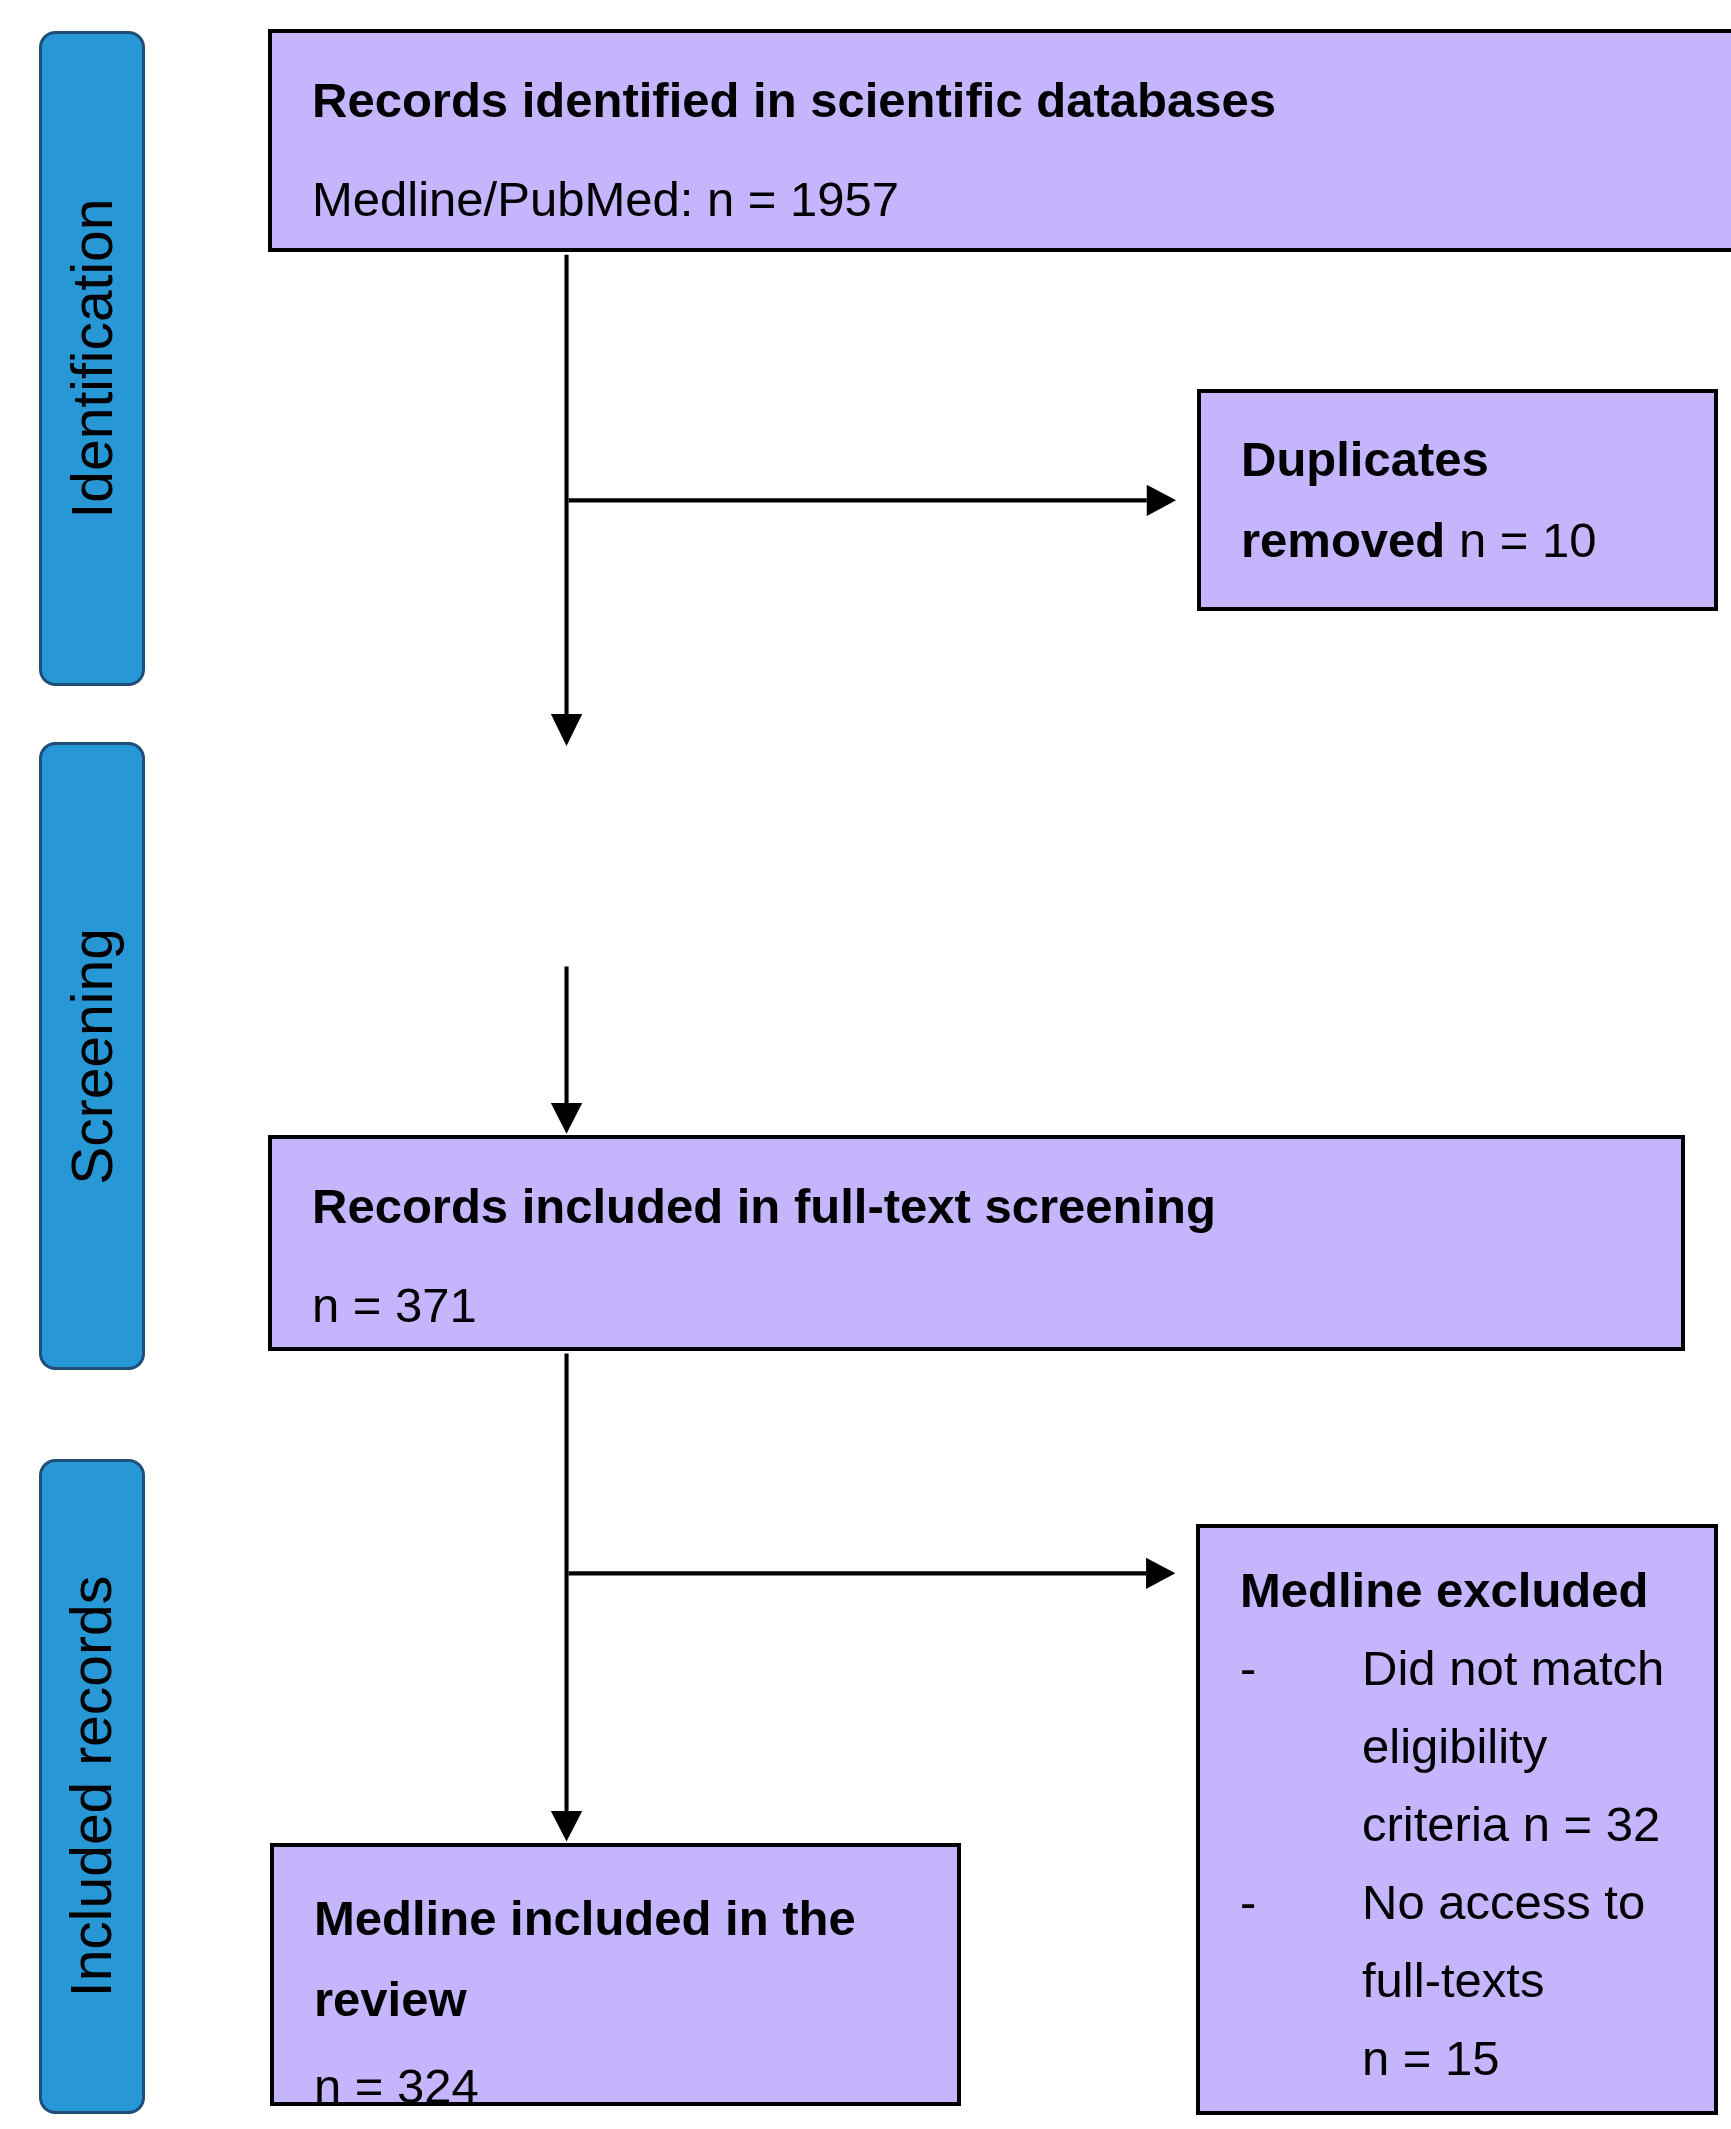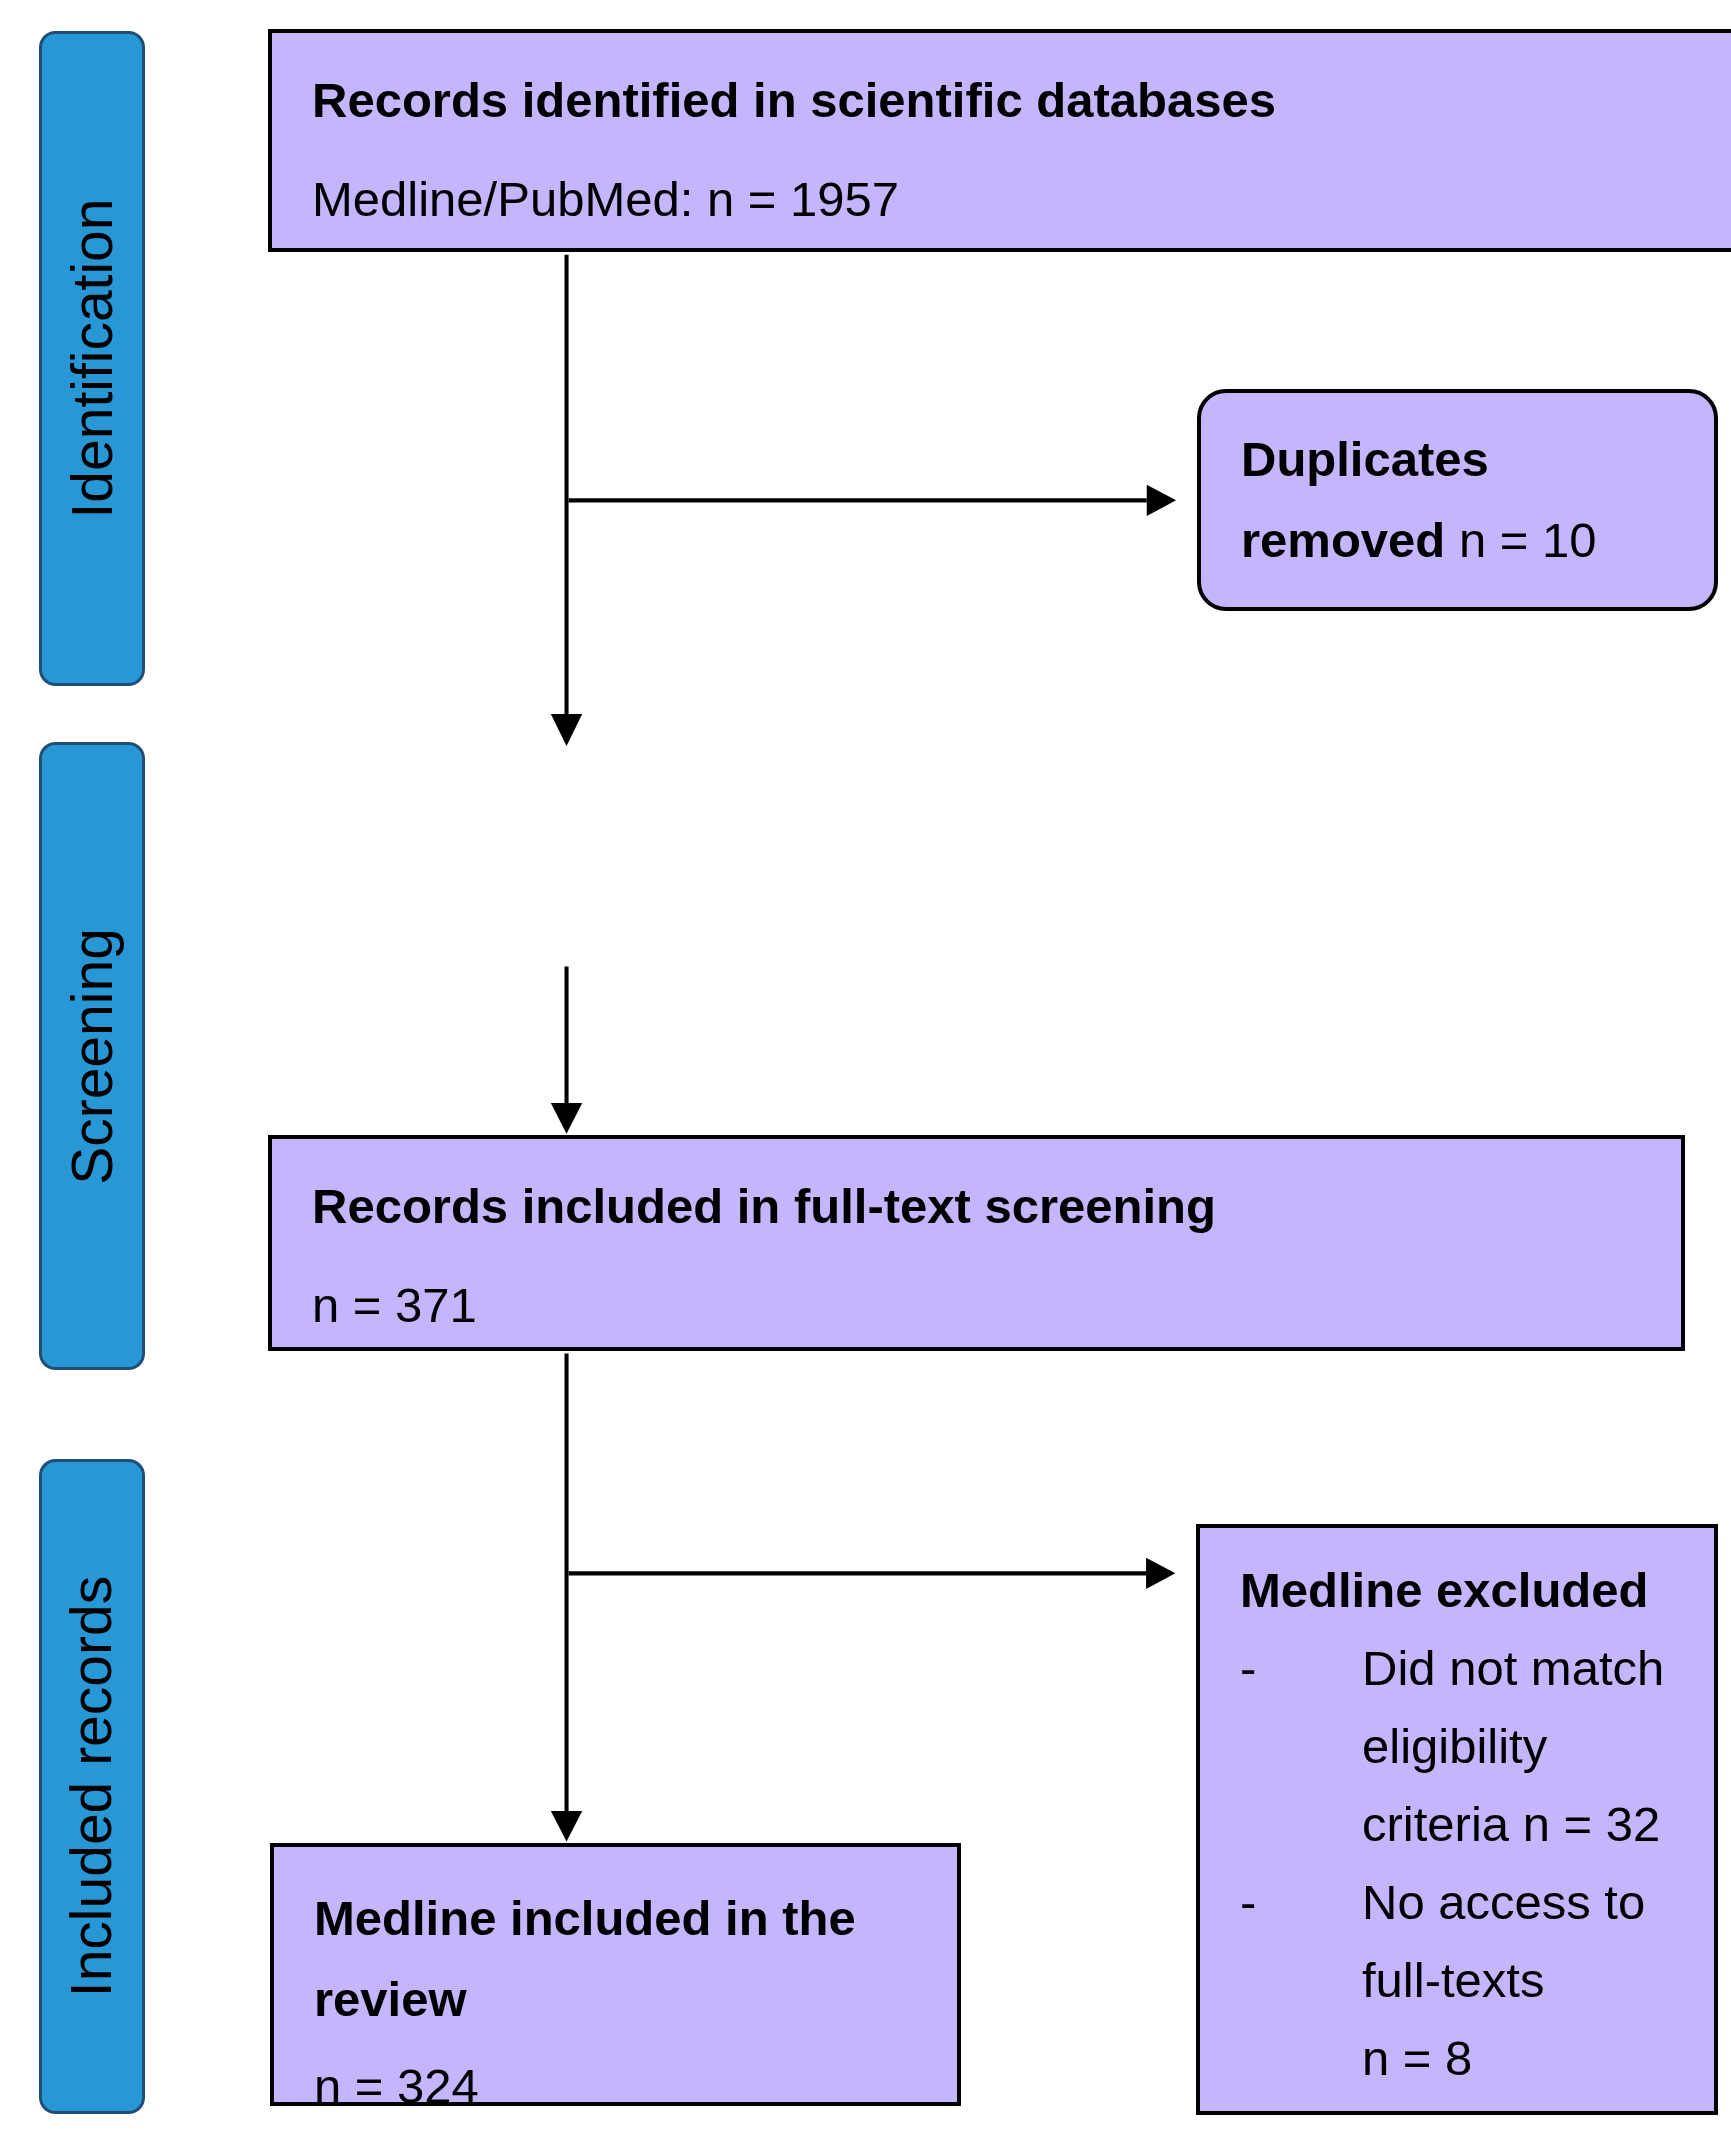--- a/index.html
+++ b/index.html
@@ -85,21 +85,21 @@
     </g>
   </svg>
 
   <div class="wbox" style="left:249px;top:29px;width:1475px;height:223px;">
     <div class="pad">
       <p class="bt">Records identified in scientific databases</p>
       <p class="dt">Medline/PubMed: n = 1957</p>
     </div>
   </div>
 
-  <div class="wbox centerv" style="left:1178px;top:389px;width:521px;height:222px;border-radius:29px;">
+  <div class="wbox centerv" style="left:1178px;top:389px;width:521px;height:222px;">
     <p class="dup-text"><span class="b">Duplicates removed</span> <span>n = 10</span></p>
   </div>
 
 
   <div class="wbox" style="left:249px;top:1135px;width:1417px;height:216px;">
     <div class="pad">
       <p class="bt">Records included in full-text screening</p>
       <p class="dt">n = 371</p>
     </div>
   </div>
@@ -110,21 +110,21 @@
       <div class="bullet">
         <span class="marker">-</span>
         <span class="btxt">Did not match
 eligibility
 criteria n = 32</span>
       </div>
       <div class="bullet">
         <span class="marker">-</span>
         <span class="btxt">No access to
 full-texts
-n = 8</span>
+n = 15</span>
       </div>
     </div>
   </div>
 
   <div class="wbox" style="left:251px;top:1843px;width:691px;height:263px;">
     <div class="pad" style="padding-top:31px;">
       <p class="bt">Medline included in the review</p>
       <p class="dt" style="margin-top:5.5px !important;">n = 324</p>
     </div>
   </div>

